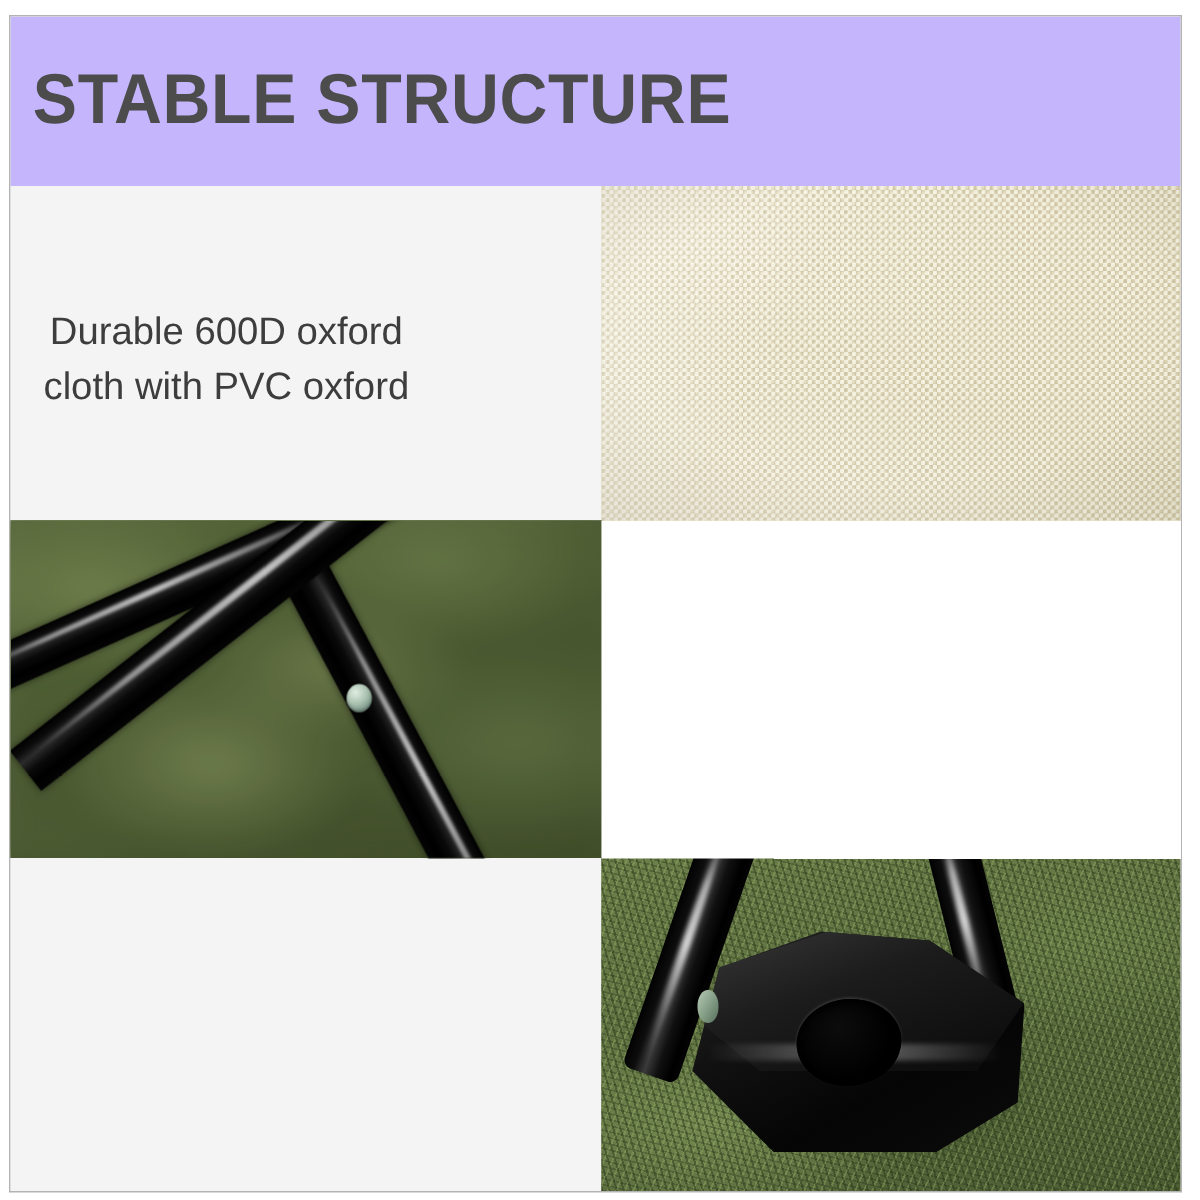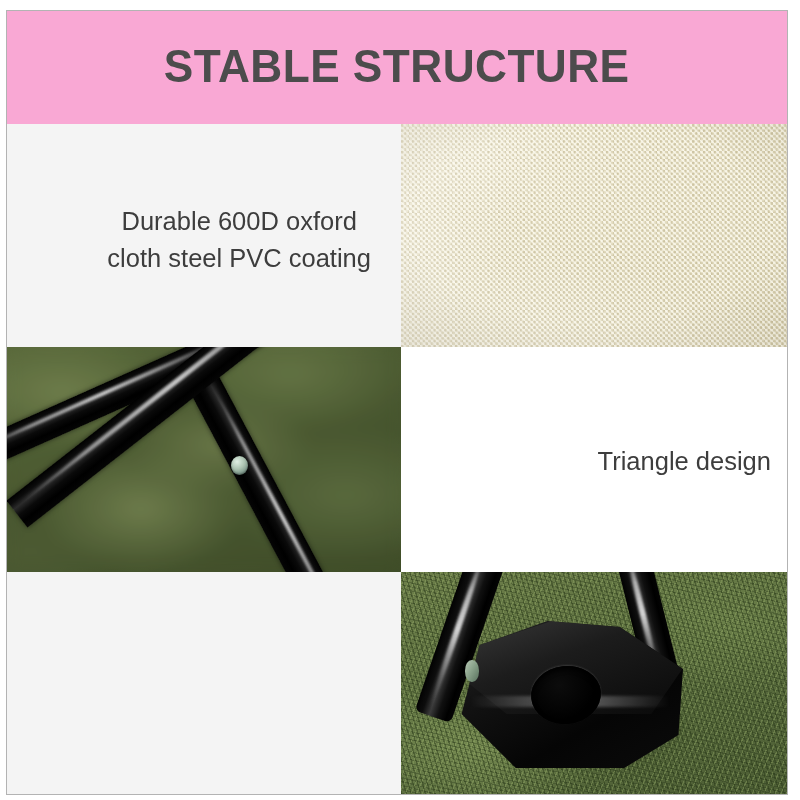--- a/index.html
+++ b/index.html
@@ -28,24 +28,23 @@
     overflow: hidden;
   }
 
   
   #title-band {
     position: absolute;
     left: 0;
     top: 0;
     width: 100%;
     height: 113px;
-    background: #f9a8d4;
+    background: #c4b5fd;
     display: flex;
     align-items: center;
-    justify-content: center;
   }
   #page-title {
     font-size: 47px;
     font-weight: bold;
     color: #4c4c4c;
     letter-spacing: 0.5px;
     transform: scaleX(0.94);
     transform-origin: center;
     white-space: nowrap;
     line-height: 1;
@@ -65,21 +64,21 @@
   }
   .cell {
     position: relative;
     overflow: hidden;
   }
 
   
   .text-cell {
     display: flex;
     align-items: center;
-    justify-content: flex-end;
+    justify-content: flex-start;
     text-align: center;
     padding: 0 26px;
     box-sizing: border-box;
   }
   .bg-gray  { background: #f4f4f4; }
   .bg-white { background: #ffffff; }
   .caption {
     font-size: 25.5px;
     line-height: 1.42;
     color: #3d3d3d;
@@ -309,21 +308,21 @@
 
   <div id="title-band">
     <div id="page-title">STABLE STRUCTURE</div>
   </div>
 
   <div id="feature-grid">
 
     <div class="cell text-cell bg-gray" id="caption-cell-fabric">
       <div class="caption">
         <span class="ln">Durable 600D oxford</span>
-        <span class="ln">cloth steel PVC coating</span>
+        <span class="ln">cloth with PVC oxford</span>
       </div>
     </div>
 
     <div class="cell" id="photo-fabric">
       <div class="weave-sheen"></div>
       <div class="weave-vignette"></div>
     </div>
 
     <div class="cell" id="photo-frame-joint">
       <div class="blur-veil"></div>
@@ -334,21 +333,20 @@
         <div class="glint"></div>
       </div>
       <div class="tube" id="tube-diagonal-main">
         <div class="glint"></div>
       </div>
       <div id="frame-rivet"></div>
     </div>
 
     <div class="cell text-cell bg-white" id="caption-cell-frame">
       <div class="caption">
-        <span class="ln">Triangle design</span>
       </div>
     </div>
 
     <div class="cell text-cell bg-gray" id="caption-cell-pads">
       <div class="caption">
       </div>
     </div>
 
     <div class="cell" id="photo-foot-pad">
       <div class="turf-shadow"></div>

